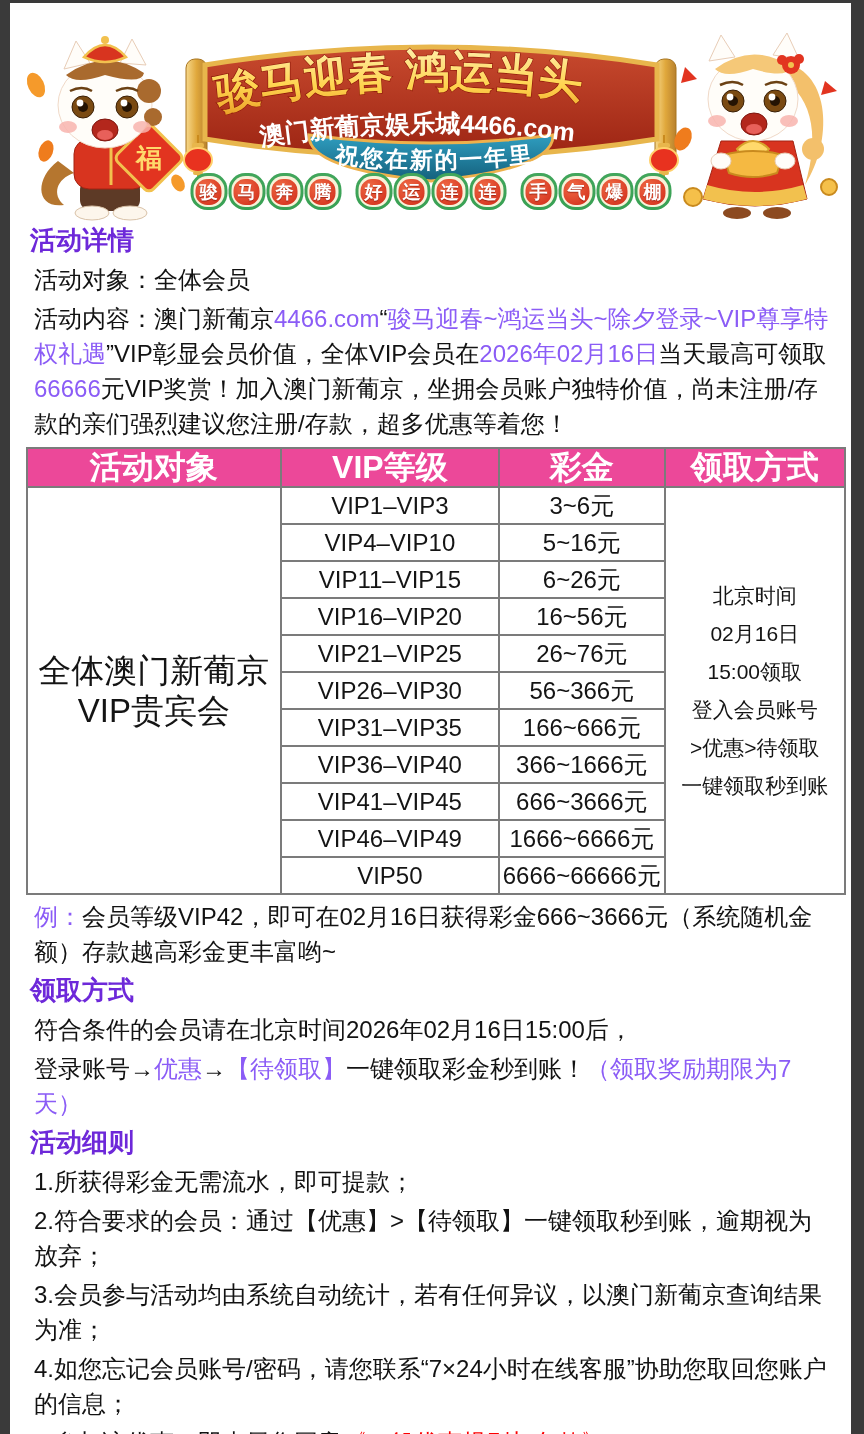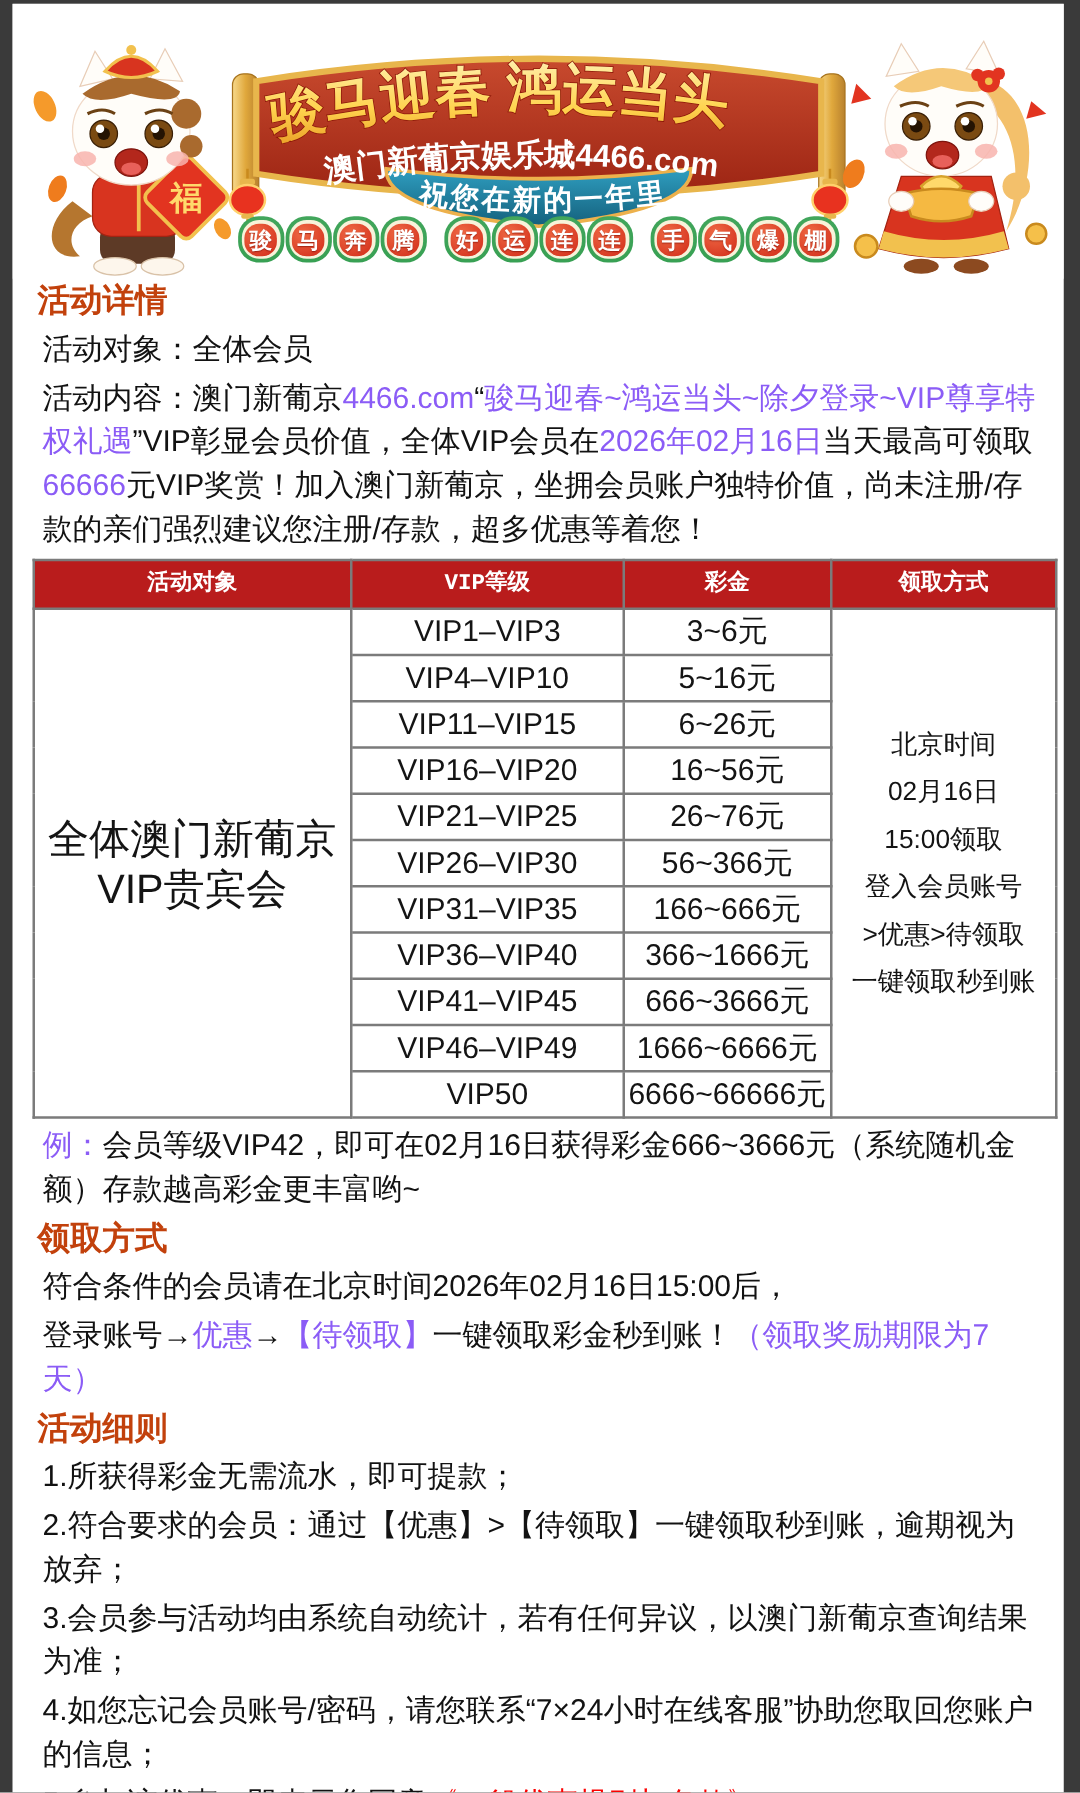--- a/index.html
+++ b/index.html
@@ -23,33 +23,33 @@
     background:radial-gradient(circle at 50% 40%, #53b06a, #2f9b4c);
     display:flex;align-items:center;justify-content:center;flex:0 0 auto;
   }
   .badge .ring{width:31px;height:31px;border-radius:45%;background:#f8f2da;display:flex;align-items:center;justify-content:center}
   .badge .core{width:26px;height:26px;border-radius:45%;background:radial-gradient(circle at 35% 30%, #f06a45, #d02a18);display:flex;align-items:center;justify-content:center}
   .badge .ch{color:#fff;font-weight:bold;font-size:18px;line-height:1;text-shadow:0 1px 1px rgba(120,10,0,.6)}
   .badge:nth-child(5),.badge:nth-child(9){margin-left:13px}
   
   .textbody{padding:0 14px 0 20px;font-size:24px;line-height:35px;color:#121212}
   .textbody p{margin:4px}
-  h2.sec{color:#c2410c;font-size:26px;font-weight:bold;margin:0;line-height:35px}
+  h2.sec{color:#6d28d9;font-size:26px;font-weight:bold;margin:0;line-height:35px}
   .seg-red{color:#8b5cf6}
   .rules-link{color:#fb0000;cursor:pointer}
   
   table.vip{
     border-collapse:collapse;table-layout:fixed;
     width:820px;margin:6px 0 0 -4px;
     text-align:center;font-size:24px;color:#141414;
     border:2px solid #4a4a4a;
   }
   table.vip th{
-    background:#b91c1c;color:#fff;font-weight:bold;
-    height:33px;border:2px solid #7b7b7b;font-size:18px;font-family:Liberation Mono, monospace;
+    background:#ec4899;color:#fff;font-weight:bold;
+    height:33px;border:2px solid #7b7b7b;font-size:32px;
   }
   table.vip td{border:2px solid #7b7b7b;height:34px;padding:0}
   td.claim-cell{font-size:21px;line-height:38px}
   td.target-cell{font-size:33px;line-height:40px}
 </style>
 </head>
 <body>
 
 <div class="content">
 

